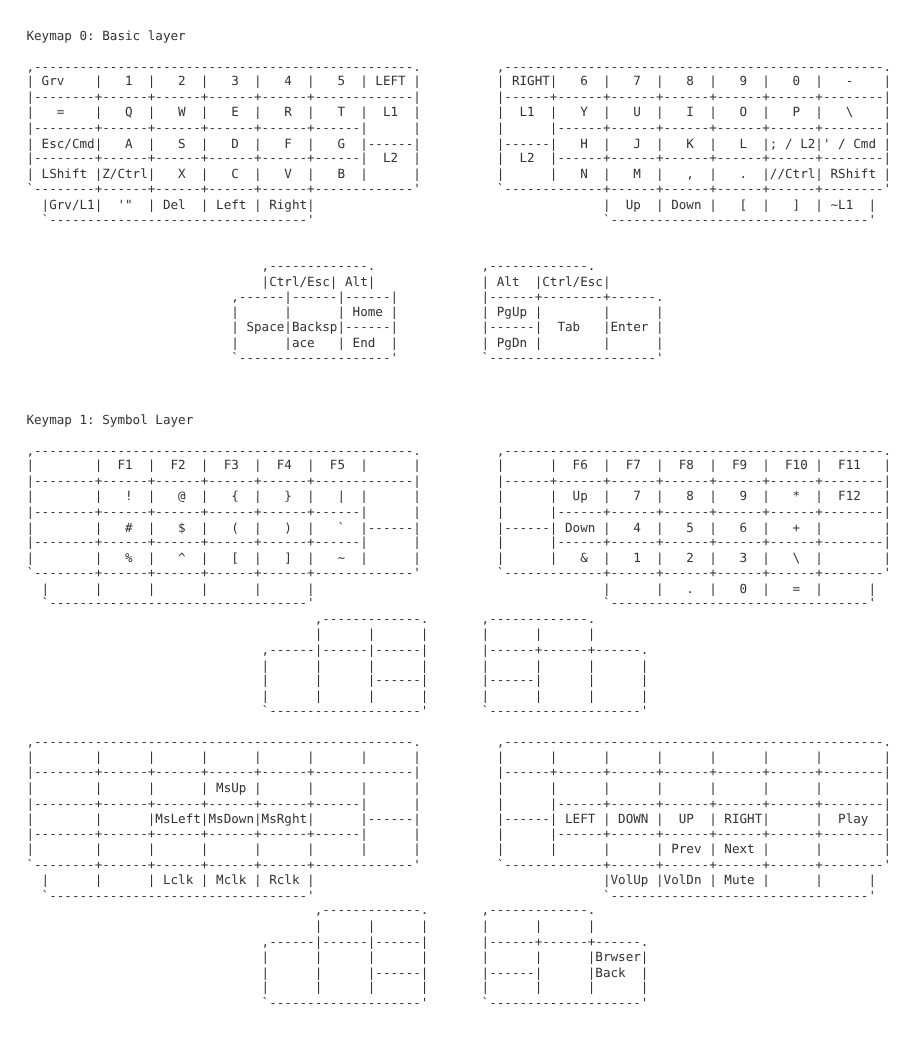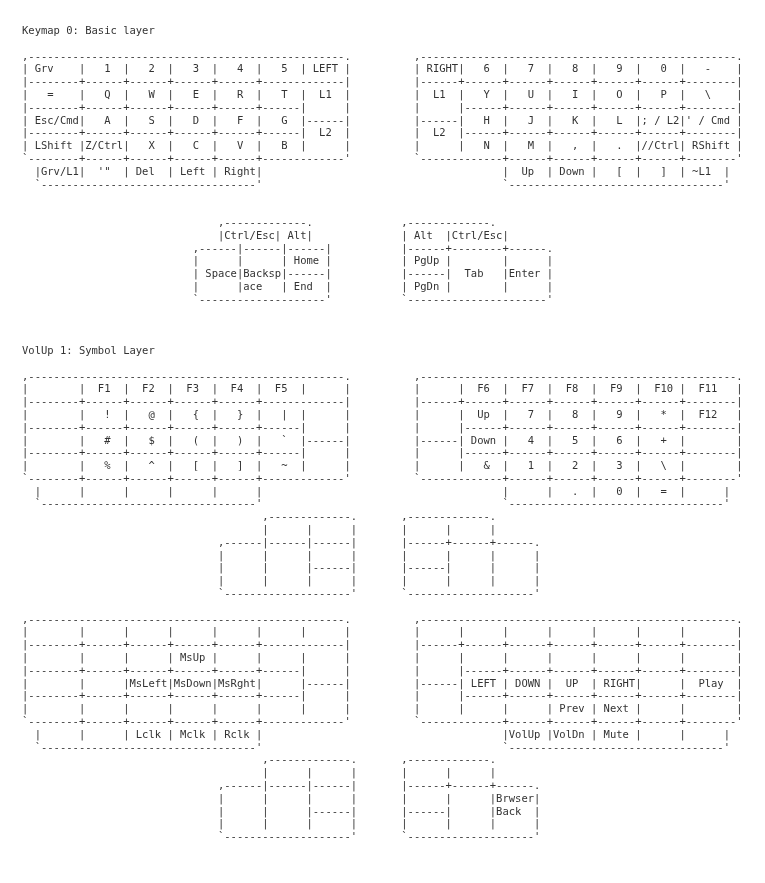--- a/index.html
+++ b/index.html
@@ -55,21 +55,21 @@
                                ,-------------.              ,-------------.
                                |Ctrl/Esc| Alt|              | Alt  |Ctrl/Esc|
                            ,------|------|------|           |------+--------+------.
                            |      |      | Home |           | PgUp |        |      |
                            | Space|Backsp|------|           |------|  Tab   |Enter |
                            |      |ace   | End  |           | PgDn |        |      |
                            `--------------------'           `----------------------'</pre>
   </section>
 
   <section class="keymap-section s1">
-    <div class="keymap-title">VolUp 1: Symbol Layer</div>
+    <div class="keymap-title">Keymap 1: Symbol Layer</div>
     <pre class="keymap-art">,--------------------------------------------------.          ,--------------------------------------------------.
 |        |  F1  |  F2  |  F3  |  F4  |  F5  |      |          |      |  F6  |  F7  |  F8  |  F9  |  F10 |  F11   |
 |--------+------+------+------+------+-------------|          |------+------+------+------+------+------+--------|
 |        |   !  |   @  |   {  |   }  |   |  |      |          |      |  Up  |   7  |   8  |   9  |   *  |  F12   |
 |--------+------+------+------+------+------|      |          |      |------+------+------+------+------+--------|
 |        |   #  |   $  |   (  |   )  |   `  |------|          |------| Down |   4  |   5  |   6  |   +  |        |
 |--------+------+------+------+------+------|      |          |      |------+------+------+------+------+--------|
 |        |   %  |   ^  |   [  |   ]  |   ~  |      |          |      |   &amp;  |   1  |   2  |   3  |   \  |        |
 `--------+------+------+------+------+-------------'          `-------------+------+------+------+------+--------'
   |      |      |      |      |      |                                      |      |   .  |   0  |   =  |      |

